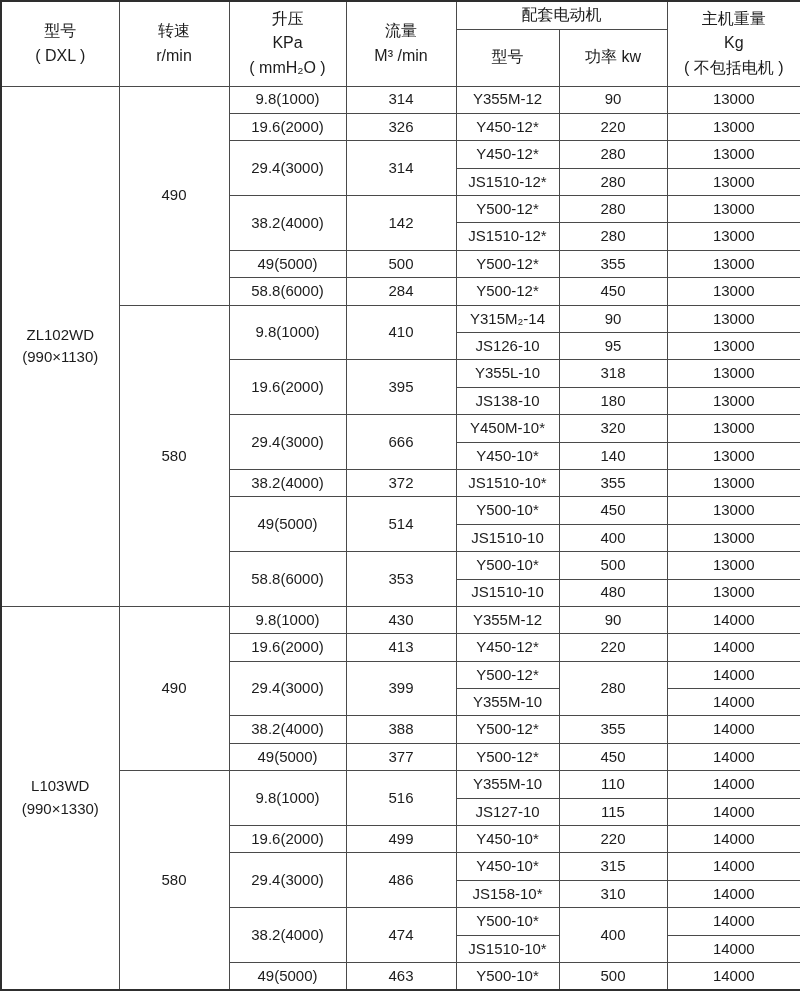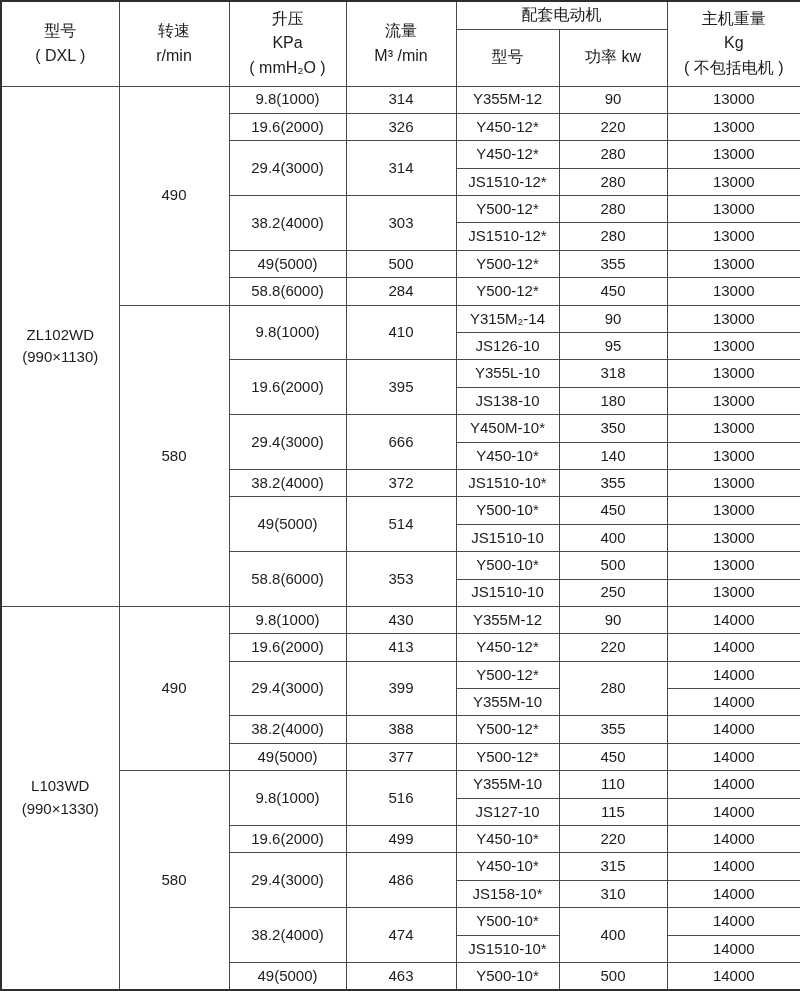--- a/index.html
+++ b/index.html
@@ -107,21 +107,21 @@
           <td>280</td>
           <td>13000</td>
         </tr>
         <tr>
           <td>JS1510-12*</td>
           <td>280</td>
           <td>13000</td>
         </tr>
         <tr>
           <td rowspan="2">38.2(4000)</td>
-          <td rowspan="2">303</td>
+          <td rowspan="2">142</td>
           <td>Y500-12*</td>
           <td>280</td>
           <td>13000</td>
         </tr>
         <tr>
           <td>JS1510-12*</td>
           <td>280</td>
           <td>13000</td>
         </tr>
         <tr>
@@ -160,21 +160,21 @@
         </tr>
         <tr>
           <td>JS138-10</td>
           <td>180</td>
           <td>13000</td>
         </tr>
         <tr>
           <td rowspan="2">29.4(3000)</td>
           <td rowspan="2">666</td>
           <td>Y450M-10*</td>
-          <td>350</td>
+          <td>320</td>
           <td>13000</td>
         </tr>
         <tr>
           <td>Y450-10*</td>
           <td>140</td>
           <td>13000</td>
         </tr>
         <tr>
           <td>38.2(4000)</td>
           <td>372</td>
@@ -196,21 +196,21 @@
         </tr>
         <tr>
           <td rowspan="2">58.8(6000)</td>
           <td rowspan="2">353</td>
           <td>Y500-10*</td>
           <td>500</td>
           <td>13000</td>
         </tr>
         <tr>
           <td>JS1510-10</td>
-          <td>250</td>
+          <td>480</td>
           <td>13000</td>
         </tr>
         <tr>
           <td rowspan="14" class="model-cell">L103WD
 (990×1330)</td>
           <td rowspan="6">490</td>
           <td>9.8(1000)</td>
           <td>430</td>
           <td>Y355M-12</td>
           <td>90</td>

